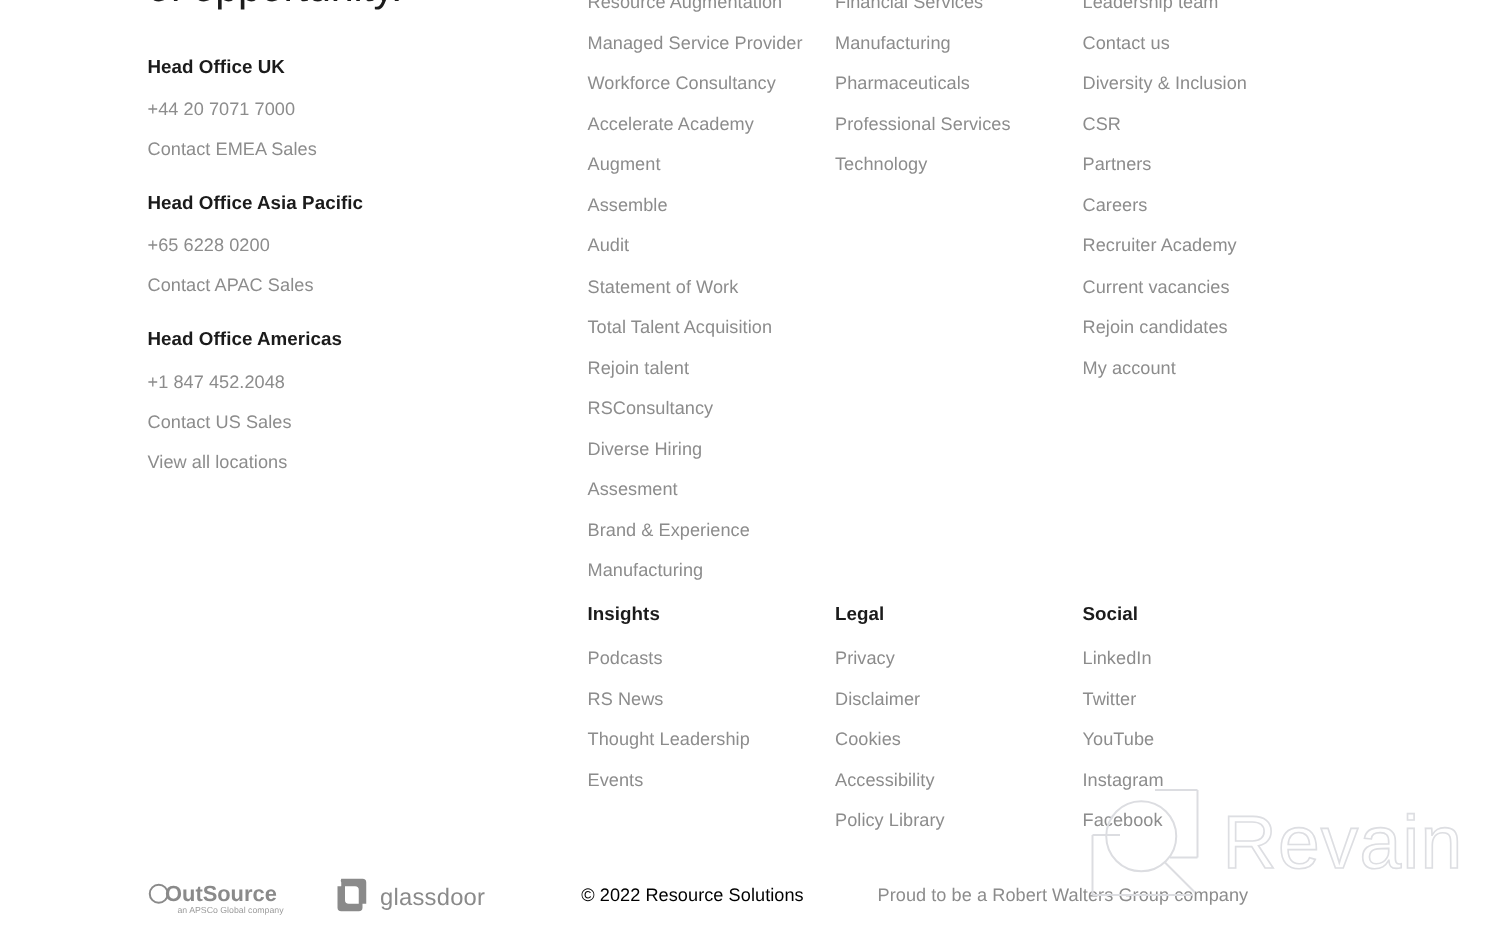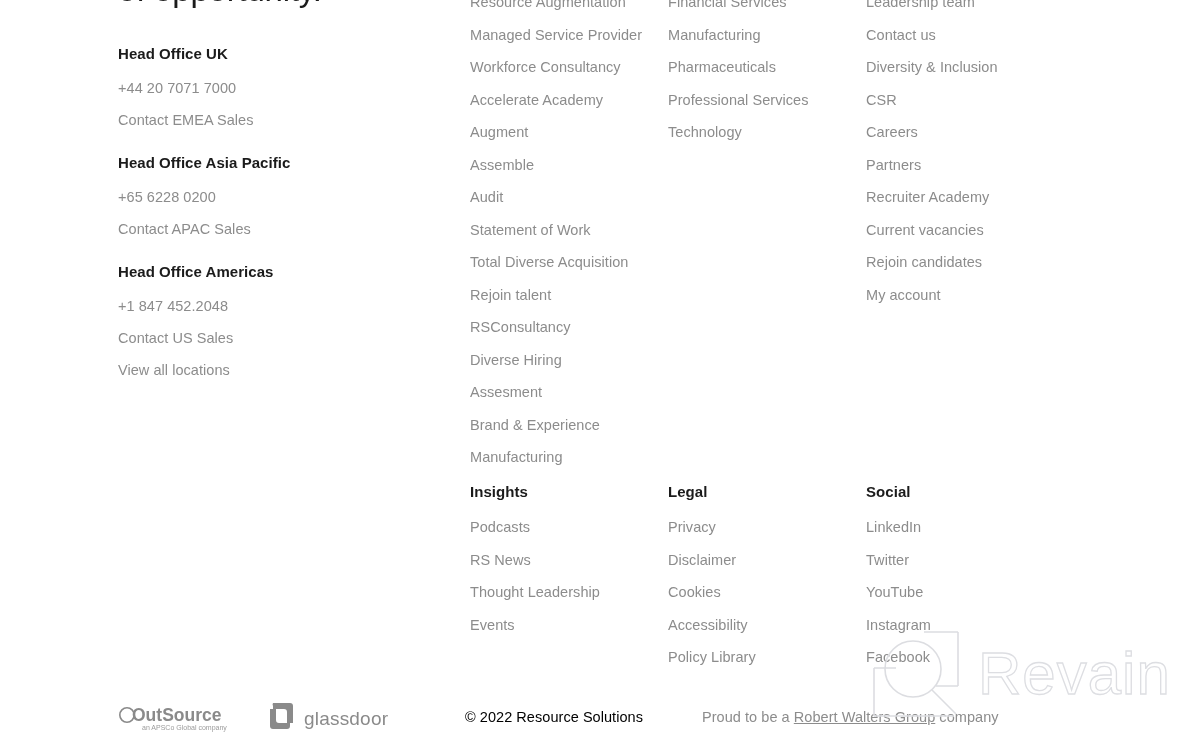--- a/index.html
+++ b/index.html
@@ -144,21 +144,20 @@
     position: absolute;
     left: 702px;
     top: 14px;
     font-size: 14.5px;
     color: #8c8c8c;
     letter-spacing: 0.05px;
     white-space: nowrap;
   }
   .proud a {
     color: #8c8c8c;
-    text-decoration: underline;
     cursor: pointer;
   }
 
   
   .watermark {
     position: absolute;
     left: 866px;
     top: 624px;
     width: 310px;
     height: 104px;
@@ -210,21 +209,21 @@
 
   <div class="link-col col-services">
     <div class="col-link">Resource Augmentation</div>
     <div class="col-link">Managed Service Provider</div>
     <div class="col-link">Workforce Consultancy</div>
     <div class="col-link">Accelerate Academy</div>
     <div class="col-link">Augment</div>
     <div class="col-link">Assemble</div>
     <div class="col-link">Audit</div>
     <div class="col-link">Statement of Work</div>
-    <div class="col-link">Total Diverse Acquisition</div>
+    <div class="col-link">Total Talent Acquisition</div>
     <div class="col-link">Rejoin talent</div>
     <div class="col-link">RSConsultancy</div>
     <div class="col-link">Diverse Hiring</div>
     <div class="col-link">Assesment</div>
     <div class="col-link">Brand &amp; Experience</div>
     <div class="col-link">Manufacturing</div>
   </div>
 
   <div class="link-col col-industries">
     <div class="col-link">Financial Services</div>
@@ -232,22 +231,22 @@
     <div class="col-link">Pharmaceuticals</div>
     <div class="col-link">Professional Services</div>
     <div class="col-link">Technology</div>
   </div>
 
   <div class="link-col col-company">
     <div class="col-link">Leadership team</div>
     <div class="col-link">Contact us</div>
     <div class="col-link">Diversity &amp; Inclusion</div>
     <div class="col-link">CSR</div>
+    <div class="col-link">Partners</div>
     <div class="col-link">Careers</div>
-    <div class="col-link">Partners</div>
     <div class="col-link">Recruiter Academy</div>
     <div class="col-link">Current vacancies</div>
     <div class="col-link">Rejoin candidates</div>
     <div class="col-link">My account</div>
   </div>
 
   <div class="link-col col-insights">
     <div class="col-head">Insights</div>
     <div class="col-link">Podcasts</div>
     <div class="col-link">RS News</div>

